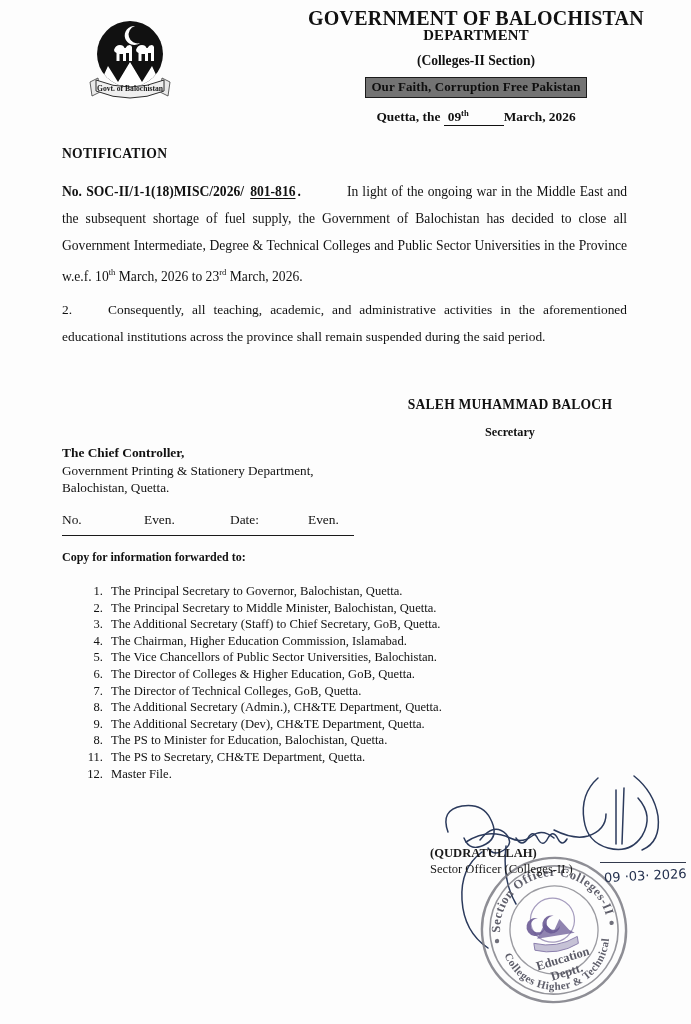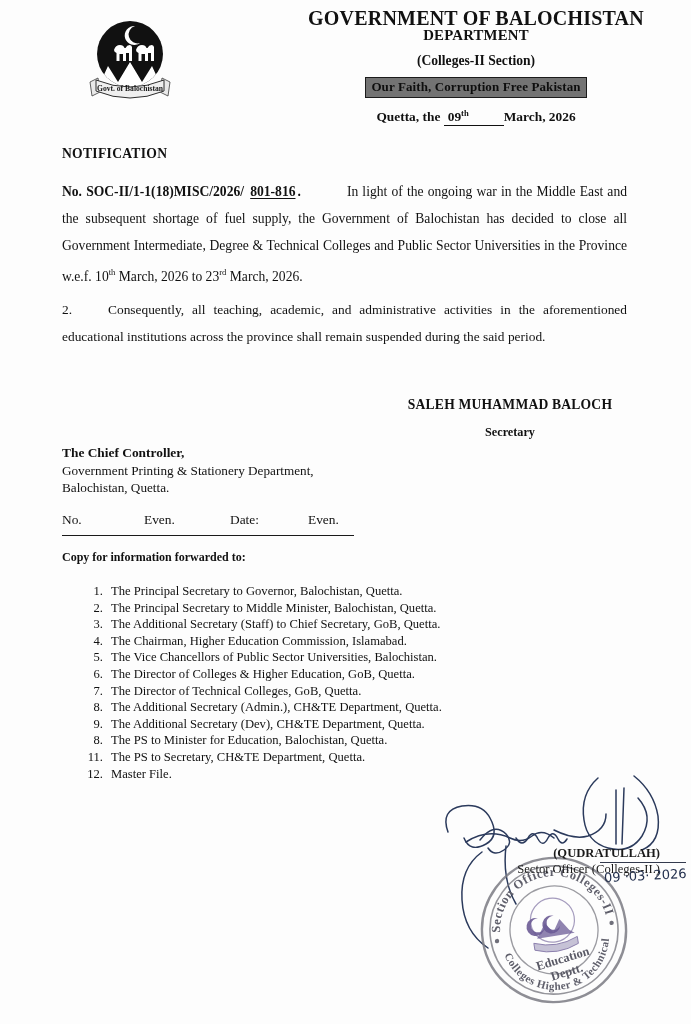--- a/index.html
+++ b/index.html
@@ -203,21 +203,21 @@
     top: 770px;
     width: 271px;
     height: 254px;
     pointer-events: none;
   }
   .sig-label {
     position: absolute;
     left: 430px;
     top: 845px;
     width: 230px;
-    text-align: right;
+    text-align: left;
     font-size: 12.6px;
     line-height: 16px;
     color: #1a1a1a;
   }
   .sig-label .sl-name { font-weight: bold; }
   .date-hand {
     position: absolute;
     left: 604px;
     top: 868px;
     font-family: "DejaVu Sans", sans-serif;

